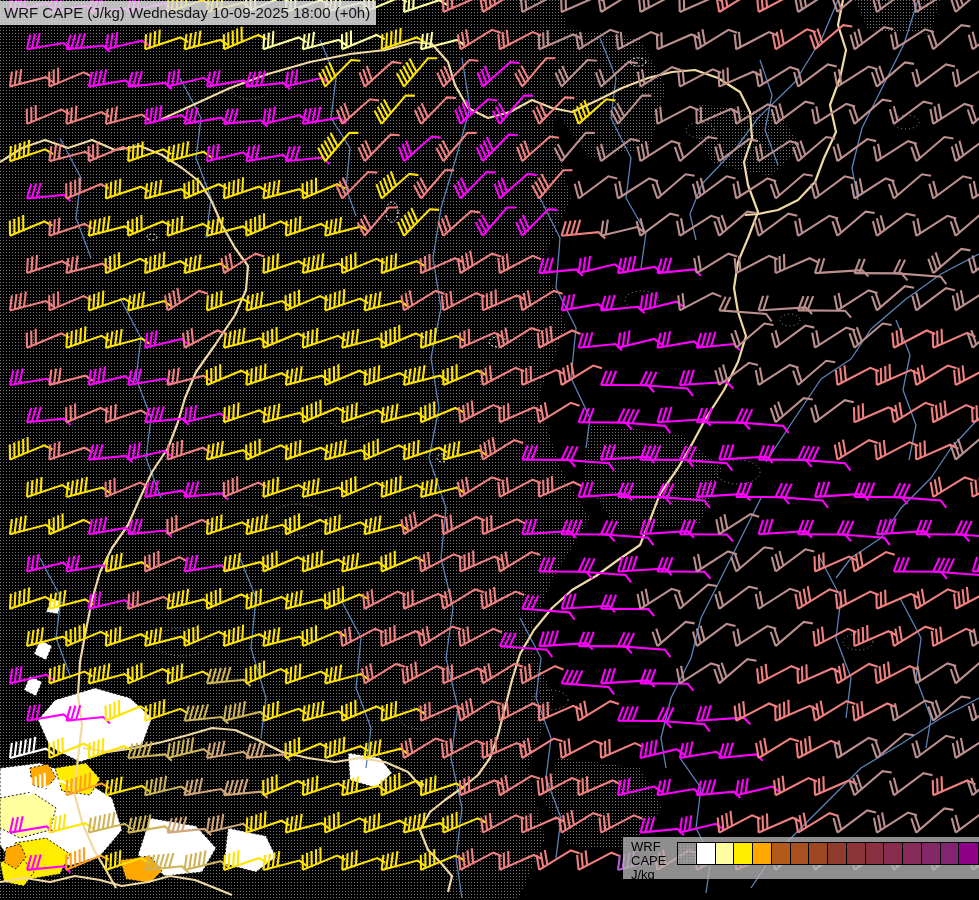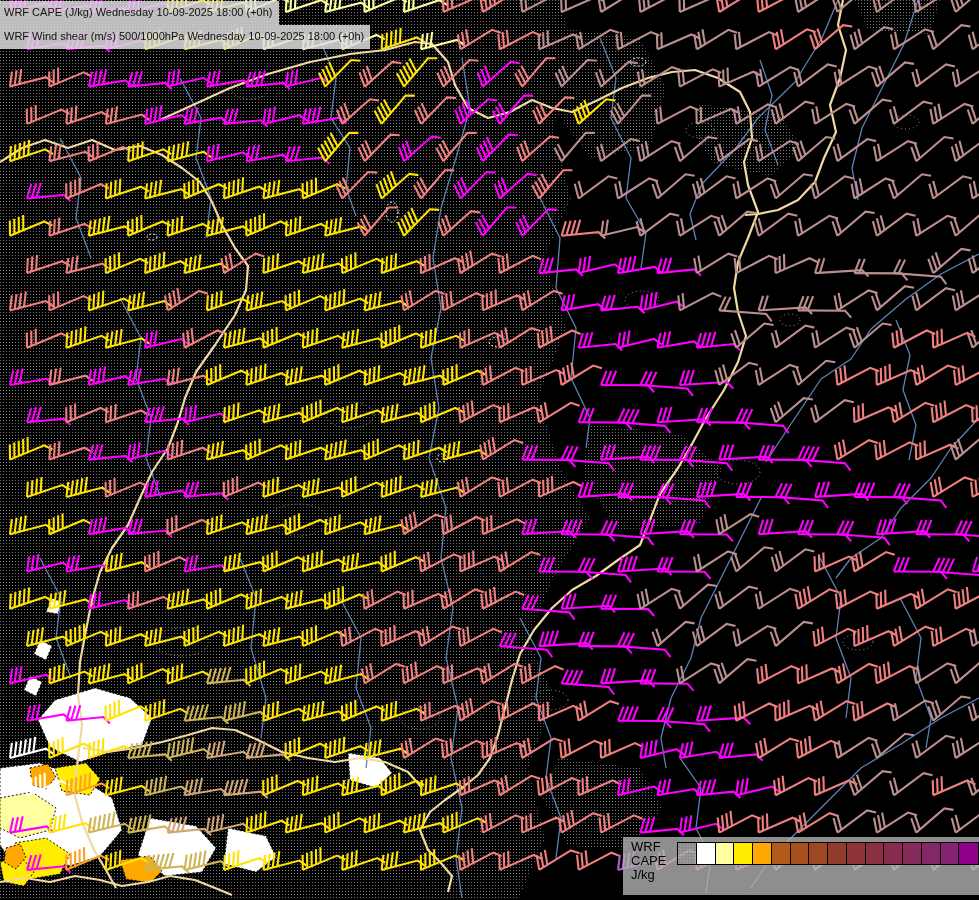--- a/index.html
+++ b/index.html
@@ -2,23 +2,23 @@
 <html><head>
 <meta charset="utf-8">
 <style>
   html,body{margin:0;padding:0;background:#000;}
   #app{position:relative;width:979px;height:900px;overflow:hidden;background:#000;
        font-family:"Liberation Sans", sans-serif;}
   #map-svg{position:absolute;left:0;top:0;}
   
   .hdr{position:absolute;left:0;top:1px;z-index:5;}
   .hdr-line{display:table;background:rgba(222,222,222,0.85);color:#111;
-            font-size:11px;line-height:19px;padding:2px 6px 3px 4px;white-space:nowrap;}
+            font-size:15px;line-height:19px;padding:2px 6px 3px 4px;white-space:nowrap;}
   
-  .legend{position:absolute;left:623px;top:837px;width:356px;height:58px;z-index:6;
+  .legend{position:absolute;left:623px;top:837px;width:356px;height:42px;z-index:6;
           background:rgba(178,178,178,0.80);display:flex;align-items:flex-start;}
   .legend-labels{width:48px;padding:3px 0 0 8px;color:#000;font-size:13px;line-height:14px;}
   .legend-bar-wrap{position:relative;margin-top:5px;}
   .legend-bar{display:flex;width:300px;height:21px;border:1px solid #000;box-sizing:content-box;}
   .legend-cell{width:18.75px;height:21px;border-right:1px solid #000;box-sizing:border-box;}
   .legend-cell:last-child{border-right:none;}
   .cell-stipple{background-color:rgba(178,178,178,0.2);
       background-image:radial-gradient(#7a7a7a 28%, transparent 30%);
       background-size:3px 3px;}
   .legend-ticks{position:relative;width:300px;height:24px;}
@@ -3906,21 +3906,20 @@
         <g transform="translate(972.5999999999999,869.9) rotate(-28)" stroke="#bc8f8f">
           <path d="M0,0 L37,-3 L43.5,3.5"></path>
           <line x1="0" y1="0" x2="4.5" y2="-14.5"></line>
           <line x1="4.8" y1="-0.384" x2="9.3" y2="-14.884"></line>
         </g>
       </g>
     </svg>
 
   <div class="hdr">
     <div class="hdr-line">WRF CAPE (J/kg) Wednesday 10-09-2025 18:00 (+0h)</div>
-    <div class="hdr-line">WRF Wind shear (m/s) 500/1000hPa Wednesday 10-09-2025 18:00 (+0h)</div>
   </div>
 
   <div class="legend">
     <div class="legend-labels">
       <div>WRF</div>
       <div>CAPE</div>
       <div>J/kg</div>
     </div>
     <div class="legend-bar-wrap">
       <div class="legend-bar" id="legend-bar">

